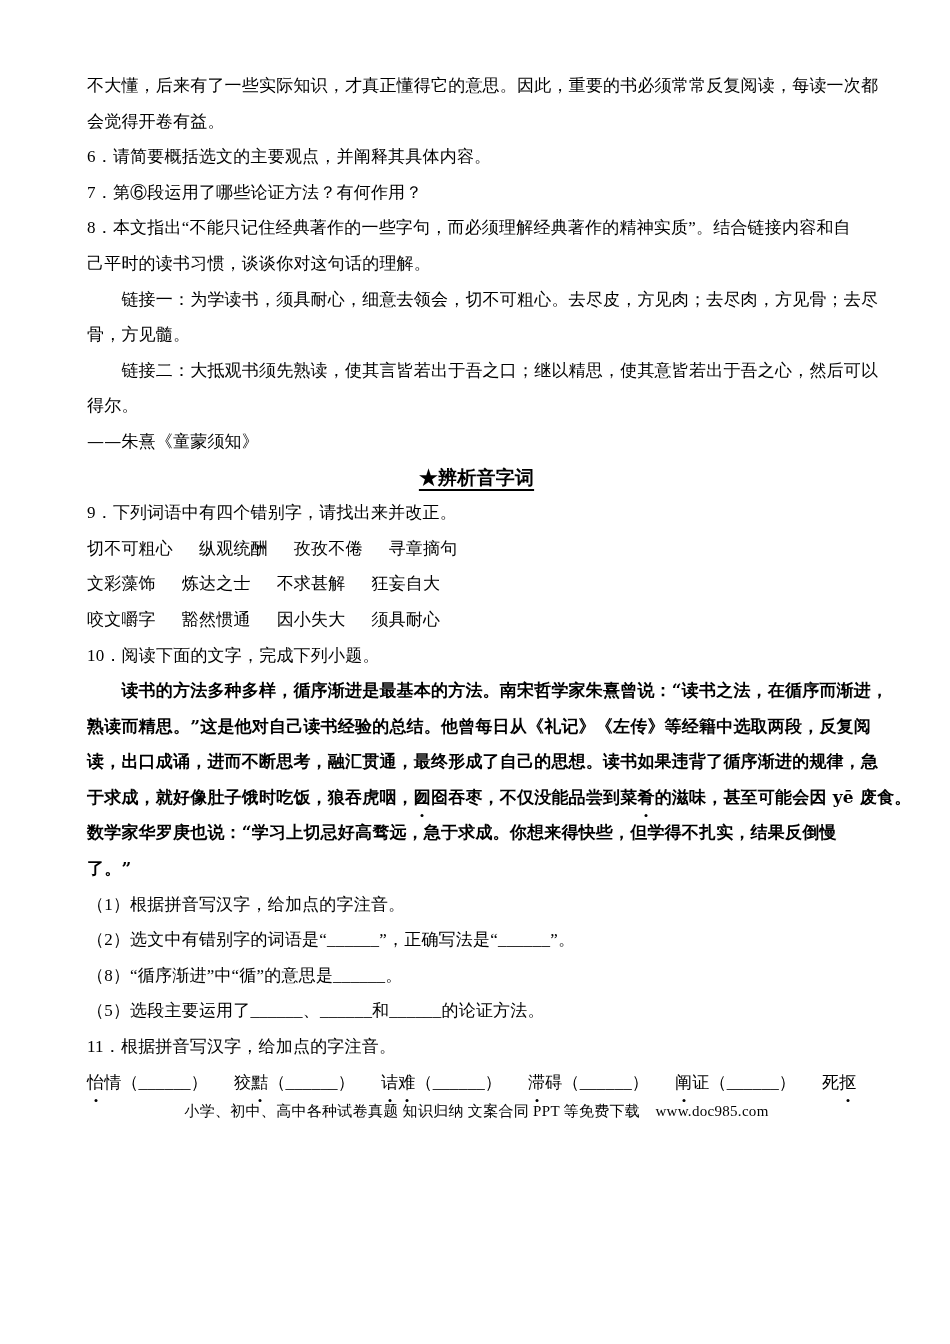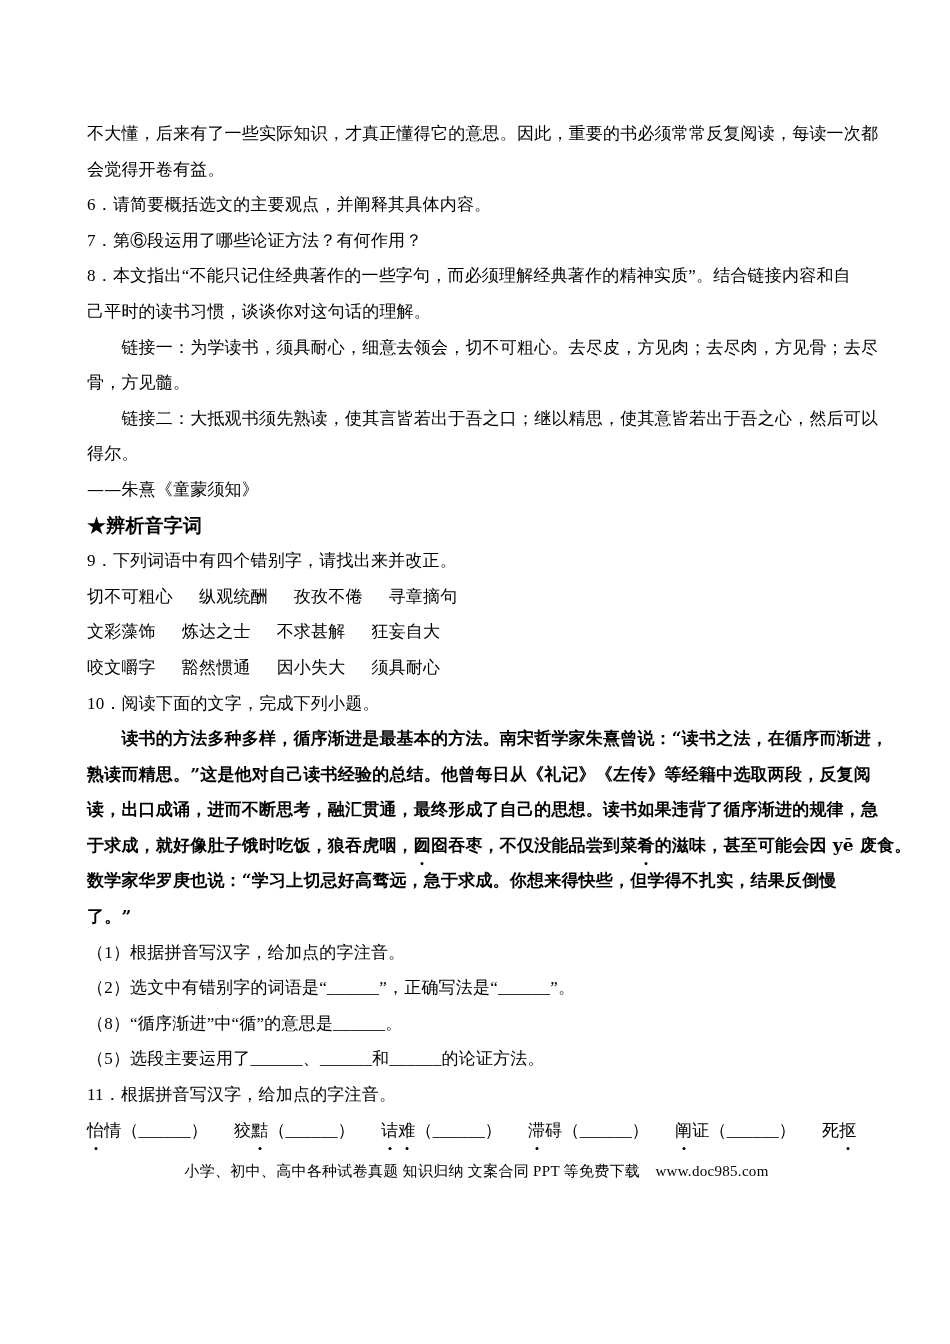--- a/index.html
+++ b/index.html
@@ -9,21 +9,21 @@
   }
   body {
     width: 950px;
     height: 1344px;
     position: relative;
     font-family: "Liberation Serif", serif;
     color: #000000;
     overflow: hidden;
   }
   .page {
-    padding: 116px 84px 0 87px;
+    padding: 68px 84px 0 87px;
   }
   .line {
     font-size: 17px;
     line-height: 35.6px;
     height: 35.6px;
     white-space: nowrap;
     text-align: left;
     letter-spacing: 0.2px;
   }
   .kai {
@@ -31,22 +31,24 @@
   }
   .b {
     font-weight: 600;
   }
   .right {
   }
   .heading {
     font-family: "Liberation Sans", sans-serif;
     font-weight: bold;
     font-size: 19px;
+    text-decoration: underline;
     text-underline-offset: 5px;
     text-decoration-thickness: 2px;
+    text-align: center;
   }
   .gp {
     display: inline-block;
     width: 26px;
   }
   .dc {
     position: relative;
     display: inline-block;
   }
   .dc::after {
@@ -54,21 +56,21 @@
     position: absolute;
     left: 50%;
     bottom: -2px;
     transform: translateX(-50%);
     width: 3px;
     height: 3px;
     border-radius: 50%;
     background: #000;
   }
   .footer {
-    margin-top: 14px;
+    margin-top: 2px;
     text-align: center;
     font-size: 15px;
     letter-spacing: 0.3px;
   }
 </style>
 </head>
 <body>
 
 <div class="page">
   <div>

